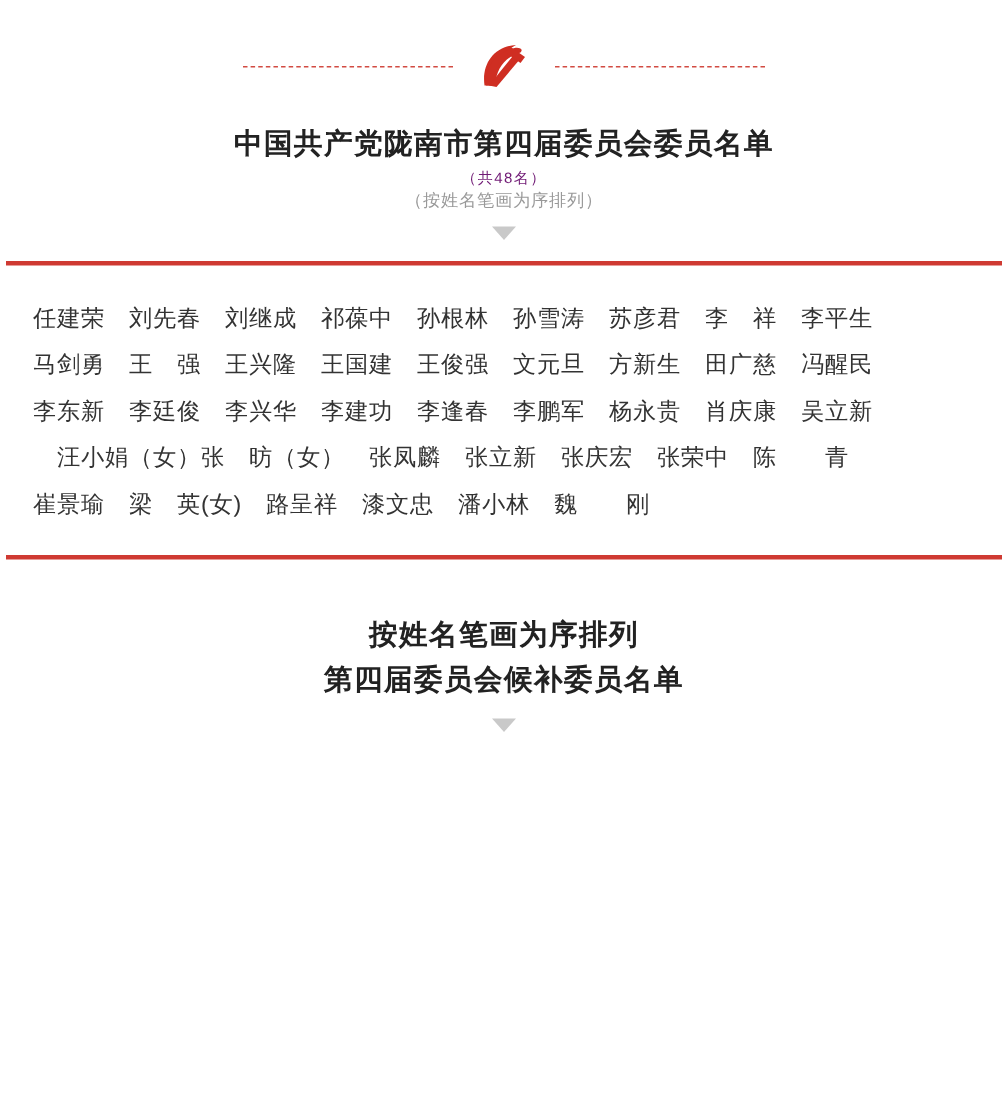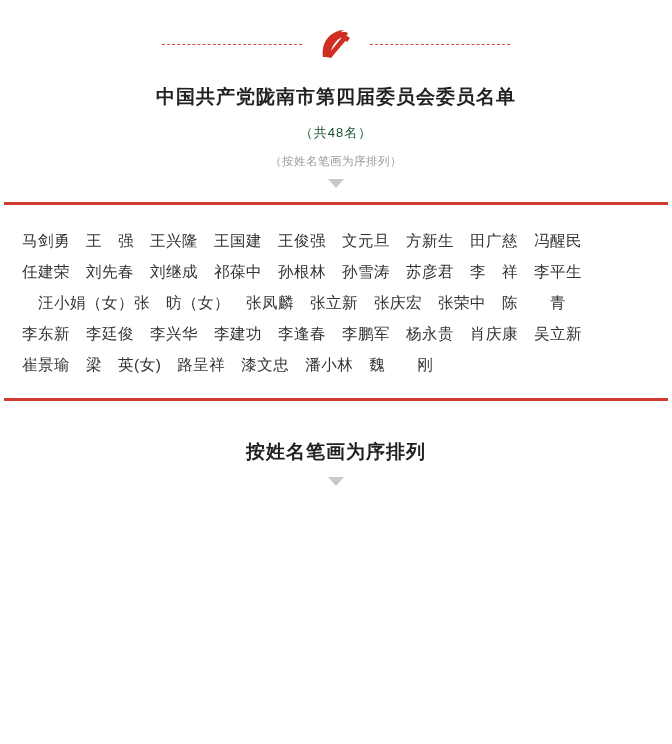--- a/index.html
+++ b/index.html
@@ -52,29 +52,27 @@
     padding-top: 14px;
   }
   .main-title {
     font-size: 19px;
     font-weight: bold;
     color: #222222;
     letter-spacing: 1px;
     line-height: 30px;
   }
   .count-line {
-    font-size: 13px;
-    color: #14532d;
-    margin-top: 12px;
+    font-size: 10px;
+    color: #701a75;
     letter-spacing: 1px;
   }
   .note-line {
     font-size: 11.5px;
     color: #999999;
-    margin-top: 12px;
     letter-spacing: 0.5px;
   }
   .arrow-down {
     margin: 10px auto 0 auto;
     width: 0;
     height: 0;
     border-left: 8px solid transparent;
     border-right: 8px solid transparent;
     border-top: 9px solid #c9c9c9;
   }
@@ -126,29 +124,30 @@
 
   <div class="title-block">
     <div class="main-title">中国共产党陇南市第四届委员会委员名单</div>
     <div class="count-line">（共48名）</div>
     <div class="note-line">（按姓名笔画为序排列）</div>
     <div class="arrow-down"></div>
   </div>
 
   <div class="name-box">
     <div class="name-lines">
+      <div class="name-line">任建荣　刘先春　刘继成　祁葆中　孙根林　孙雪涛　苏彦君　李　祥　李平生</div>
       <div class="name-line">马剑勇　王　强　王兴隆　王国建　王俊强　文元旦　方新生　田广慈　冯醒民</div>
-      <div class="name-line">任建荣　刘先春　刘继成　祁葆中　孙根林　孙雪涛　苏彦君　李　祥　李平生</div>
+      <div class="name-line">李东新　李廷俊　李兴华　李建功　李逢春　李鹏军　杨永贵　肖庆康　吴立新</div>
       <div class="name-line">　汪小娟（女）张　昉（女）　张凤麟　张立新　张庆宏　张荣中　陈　　青</div>
-      <div class="name-line">李东新　李廷俊　李兴华　李建功　李逢春　李鹏军　杨永贵　肖庆康　吴立新</div>
       <div class="name-line">崔景瑜　梁　英(女)　路呈祥　漆文忠　潘小林　魏　　刚</div>
     </div>
   </div>
 
   <div class="section-gap"></div>
 
   <div class="title-block">
     <div class="main-title">按姓名笔画为序排列</div>
+    <div class="main-title">第四届委员会候补委员名单</div>
     <div class="arrow-down"></div>
   </div>
 
 
 </div>
 
 </body></html>

